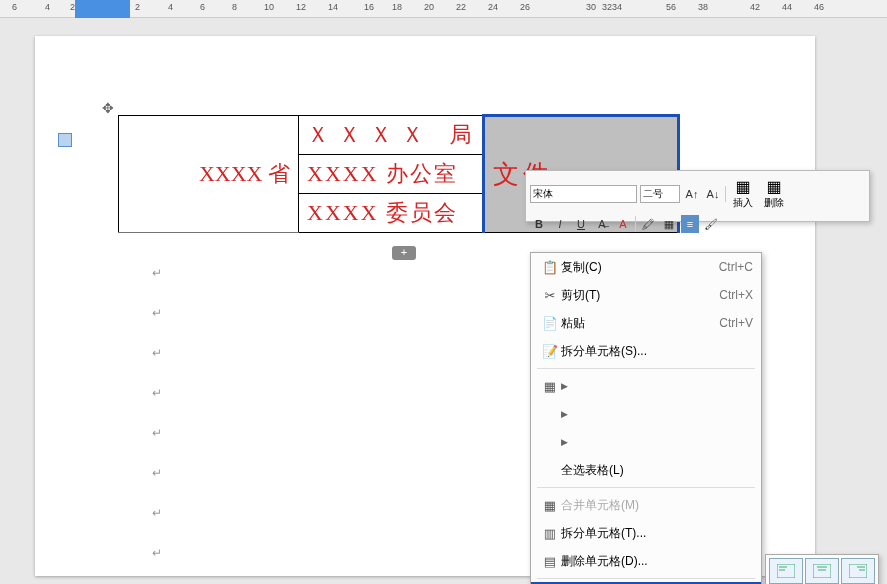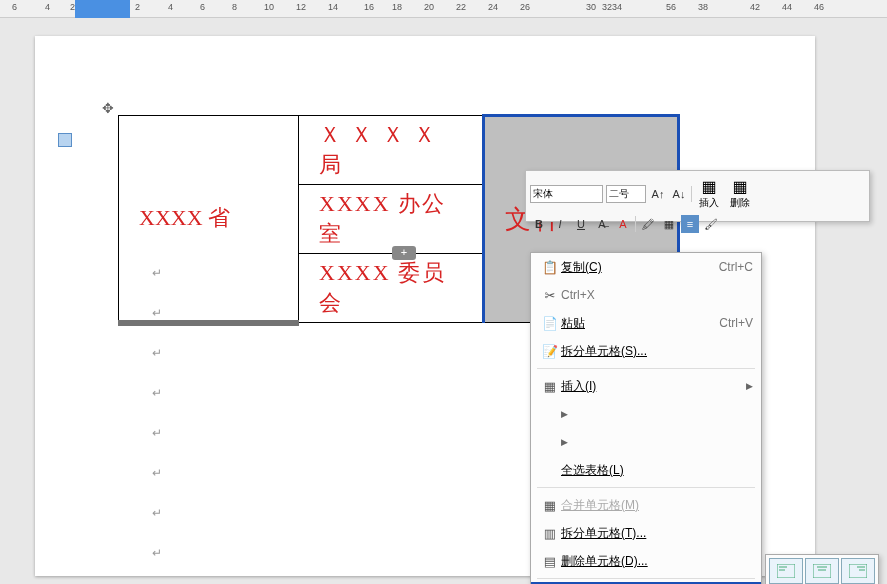--- a/index.html
+++ b/index.html
@@ -8,51 +8,51 @@
 .ruler { height: 18px; background: #f0f0f0; border-bottom: 1px solid #ccc; display: flex; align-items: center; position: relative; font-size: 9px; color: #555; }
 .ruler .tick { position: absolute; top: 2px; }
 .ruler .blue-seg { position: absolute; top: 0; height: 18px; background: #4a90e2; left: 75px; width: 55px; }
 
 .page-area { position: relative; background: #e8e8e8; height: calc(100% - 18px); }
 .paper { position: absolute; left: 35px; top: 18px; width: 780px; height: 540px; background: #fff; box-shadow: 0 1px 3px rgba(0,0,0,0.3); }
 
 .move-icon { position: absolute; left: 102px; top: 82px; font-size: 14px; color: #666; cursor: move; }
 
 .doc-table { position: absolute; left: 118px; top: 96px; border-collapse: collapse; }
-.doc-table td { border: 1px solid #000; padding: 4px 20px; font-family: SimSun, serif; font-size: 22px; color: #d72323; vertical-align: middle; }
-.doc-table .c1 { width: 180px; border-left: 1px solid #000; border-top: 1px solid #000; border-bottom: 6px solid #737373; }
+.doc-table td { border: 1px solid #000; padding: 4px 8px; font-family: SimSun, serif; font-size: 22px; color: #d72323; vertical-align: middle; }
+.doc-table .c1 { width: 180px; text-align: right; border-left: 1px solid #000; border-top: 1px solid #000; border-bottom: 1px solid #737373; }
 .doc-table .c2 { width: 185px; letter-spacing: 2px; }
 .doc-table .c3 { width: 195px; background: #bfbfbf; border: 3px solid #1a4fb5; font-size: 26px; letter-spacing: 4px; }
 .doc-table tr:first-child .c3 { border-bottom: 1px solid #000; }
 .doc-table tr:nth-child(2) .c3 { border-top: 1px solid #000; border-bottom: 1px solid #000; }
 .doc-table tr:last-child .c3 { border-top: 1px solid #000; }
 
 .add-btn { position: absolute; left: 392px; top: 228px; width: 24px; height: 14px; background: #888; border-radius: 3px; color: #fff; font-size: 11px; text-align: center; line-height: 13px; }
 
 .para-mark { position: absolute; color: #999; font-size: 12px; }
 .pm1 { left: 152px; top: 248px; } .pm2 { left: 152px; top: 288px; } .pm3 { left: 152px; top: 328px; } .pm4 { left: 152px; top: 368px; } .pm5 { left: 152px; top: 408px; } .pm6 { left: 152px; top: 448px; } .pm7 { left: 152px; top: 488px; } .pm8 { left: 152px; top: 528px; }
 
 .side-icon { position: absolute; left: 58px; top: 115px; width: 14px; height: 14px; background: #b8d4f0; border: 1px solid #5a8fc8; }
 
 .mini-toolbar { position: absolute; left: 525px; top: 152px; width: 345px; height: 52px; background: #f8f8f8; border: 1px solid #bbb; box-shadow: 2px 2px 5px rgba(0,0,0,0.2); padding: 4px; display: flex; flex-wrap: wrap; align-items: center; gap: 3px; }
 .mini-toolbar input { font-size: 10px; height: 18px; border: 1px solid #aaa; padding: 0 2px; }
-.mini-toolbar .font-name { width: 73px; }
+.mini-toolbar .font-name { width: 107px; }
 .mini-toolbar .font-size { width: 40px; }
 .mini-toolbar .tb-btn { min-width: 18px; height: 18px; border: none; background: transparent; font-size: 11px; cursor: pointer; padding: 0 2px; color: #333; }
 .mini-toolbar .sep { width: 1px; height: 16px; background: #ccc; }
 .mini-toolbar .row2 { width: 100%; display: flex; gap: 3px; align-items: center; }
 .big-btn { display: flex; flex-direction: column; align-items: center; font-size: 10px; padding: 2px 4px; cursor: pointer; }
 .big-btn .ico { font-size: 16px; }
 
 .ctx-menu { position: absolute; left: 530px; top: 234px; width: 232px; background: #fcfcfc; border: 1px solid #aaa; box-shadow: 2px 2px 6px rgba(0,0,0,0.25); font-size: 12px; }
 .ctx-menu .mi { display: flex; align-items: center; height: 28px; padding: 0 8px; cursor: pointer; position: relative; }
 .ctx-menu .mi.disabled { color: #aaa; cursor: default; }
 .ctx-menu .mi.highlighted { border: 2px solid #1a4fb5; background: #eef3fb; height: 30px; }
 .ctx-menu .mi .ico { width: 22px; text-align: center; font-size: 13px; color: #555; }
-.ctx-menu .mi .lbl { flex: 1; text-decoration: underline; }
+.ctx-menu .mi .lbl { flex: 1; }
 .ctx-menu .mi .shortcut { color: #777; font-size: 12px; }
 .ctx-menu .mi .arrow { color: #666; font-size: 9px; }
 .ctx-menu .sep { height: 1px; background: #ddd; margin: 3px 6px; }
 
 .align-submenu { position: absolute; left: 765px; top: 536px; display: flex; gap: 2px; background: #fcfcfc; border: 1px solid #aaa; padding: 3px; box-shadow: 2px 2px 5px rgba(0,0,0,0.2); }
 .align-submenu .ab { width: 34px; height: 26px; border: 1px solid #8ab; background: #eaf3fb; display: flex; align-items: center; justify-content: center; font-size: 10px; cursor: pointer; }
 .align-submenu .ab svg { width: 18px; height: 14px; }
 </style>
 </head>
 <body>
@@ -147,35 +147,35 @@
   </div>
 
   <div class="ctx-menu" id="ctx">
       <div class="mi">
         <span class="ico">📋</span>
         <span class="lbl">复制(C)</span>
         <span class="shortcut">Ctrl+C</span>
       </div>
       <div class="mi">
         <span class="ico">✂</span>
+        <span class="lbl">剪切(T)</span>
         <span class="shortcut">Ctrl+X</span>
       </div>
       <div class="mi">
         <span class="ico">📄</span>
         <span class="lbl">粘贴</span>
         <span class="shortcut">Ctrl+V</span>
       </div>
       <div class="mi">
         <span class="ico">📝</span>
         <span class="lbl">拆分单元格(S)...</span>
       </div>
       <div class="sep"></div>
       <div class="mi">
         <span class="ico">▦</span>
-        <span class="lbl">插入(I)</span>
         <span class="arrow">▶</span>
       </div>
       <div class="mi">
         <span class="ico"></span>
         <span class="arrow">▶</span>
       </div>
       <div class="mi">
         <span class="ico"></span>
         <span class="arrow">▶</span>
       </div>

